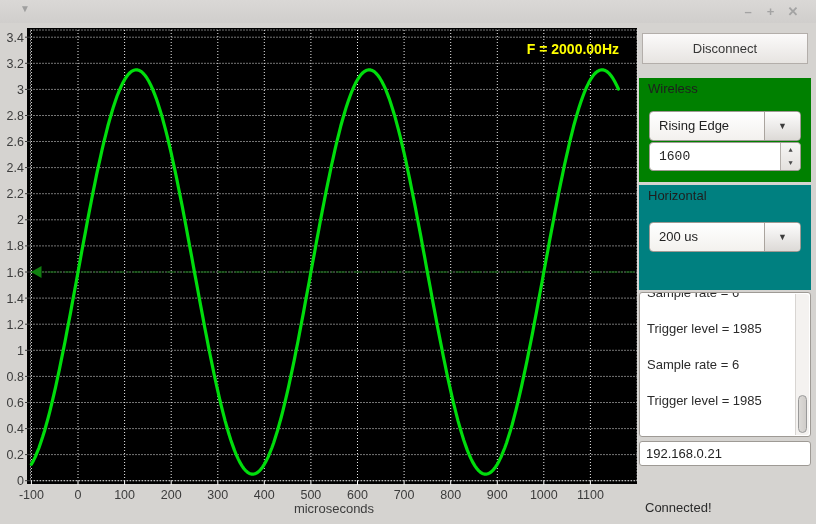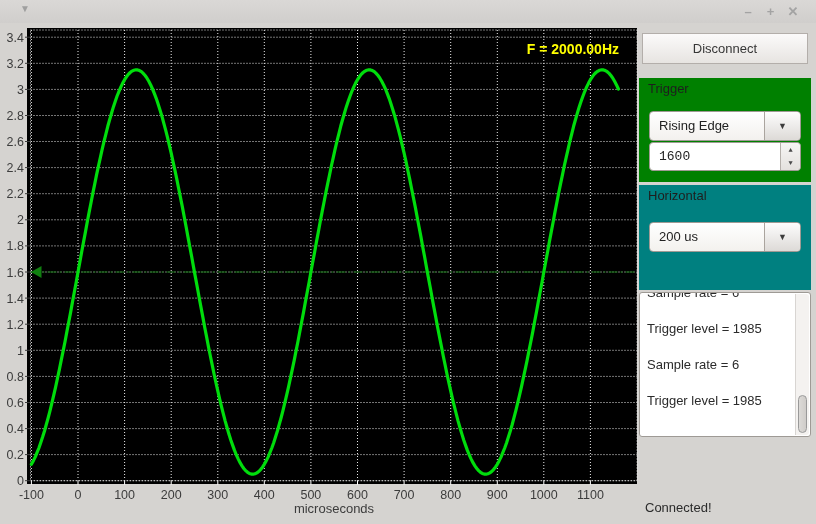--- a/index.html
+++ b/index.html
@@ -183,21 +183,21 @@
         <line x1="30.5" y1="249.0" x2="637" y2="249.0" stroke="#0c700c" stroke-dasharray="9 3 2 3"></line>
         <polygon points="31,249.0 41.5,243.0 41.5,255.0" fill="#108010"></polygon>
         <polyline points="31.4,441.3 33.3,437.9 35.2,434.1 37.0,429.7 38.9,425.0 40.7,419.7 42.6,414.1 44.5,408.0 46.3,401.5 48.2,394.7 50.1,387.4 51.9,379.8 53.8,371.9 55.7,363.7 57.5,355.2 59.4,346.4 61.2,337.4 63.1,328.1 65.0,318.7 66.8,309.1 68.7,299.3 70.6,289.4 72.4,279.4 74.3,269.3 76.2,259.2 78.0,249.0 79.9,238.8 81.7,228.7 83.6,218.6 85.5,208.6 87.3,198.7 89.2,188.9 91.1,179.3 92.9,169.9 94.8,160.6 96.6,151.6 98.5,142.8 100.4,134.3 102.2,126.1 104.1,118.2 106.0,110.6 107.8,103.3 109.7,96.5 111.6,90.0 113.4,83.9 115.3,78.3 117.1,73.0 119.0,68.3 120.9,63.9 122.7,60.1 124.6,56.7 126.5,53.8 128.3,51.4 130.2,49.5 132.0,48.1 133.9,47.2 135.8,46.8 137.6,46.9 139.5,47.6 141.4,48.7 143.2,50.4 145.1,52.5 147.0,55.2 148.8,58.3 150.7,61.9 152.5,66.0 154.4,70.6 156.3,75.6 158.1,81.0 160.0,86.9 161.9,93.2 163.7,99.9 165.6,106.9 167.5,114.3 169.3,122.1 171.2,130.1 173.0,138.5 174.9,147.2 176.8,156.1 178.6,165.2 180.5,174.6 182.4,184.1 184.2,193.8 186.1,203.7 187.9,213.6 189.8,223.7 191.7,233.8 193.5,243.9 195.4,254.1 197.3,264.2 199.1,274.3 201.0,284.4 202.9,294.4 204.7,304.2 206.6,313.9 208.4,323.4 210.3,332.8 212.2,341.9 214.0,350.8 215.9,359.5 217.8,367.9 219.6,375.9 221.5,383.7 223.4,391.1 225.2,398.1 227.1,404.8 228.9,411.1 230.8,417.0 232.7,422.4 234.5,427.4 236.4,432.0 238.3,436.1 240.1,439.7 242.0,442.8 243.8,445.5 245.7,447.6 247.6,449.3 249.4,450.4 251.3,451.1 253.2,451.2 255.0,450.8 256.9,449.9 258.8,448.5 260.6,446.6 262.5,444.2 264.3,441.3 266.2,437.9 268.1,434.1 269.9,429.7 271.8,425.0 273.7,419.7 275.5,414.1 277.4,408.0 279.2,401.5 281.1,394.7 283.0,387.4 284.8,379.8 286.7,371.9 288.6,363.7 290.4,355.2 292.3,346.4 294.2,337.4 296.0,328.1 297.9,318.7 299.7,309.1 301.6,299.3 303.5,289.4 305.3,279.4 307.2,269.3 309.1,259.2 310.9,249.0 312.8,238.8 314.7,228.7 316.5,218.6 318.4,208.6 320.2,198.7 322.1,188.9 324.0,179.3 325.8,169.9 327.7,160.6 329.6,151.6 331.4,142.8 333.3,134.3 335.1,126.1 337.0,118.2 338.9,110.6 340.7,103.3 342.6,96.5 344.5,90.0 346.3,83.9 348.2,78.3 350.1,73.0 351.9,68.3 353.8,63.9 355.6,60.1 357.5,56.7 359.4,53.8 361.2,51.4 363.1,49.5 365.0,48.1 366.8,47.2 368.7,46.8 370.5,46.9 372.4,47.6 374.3,48.7 376.1,50.4 378.0,52.5 379.9,55.2 381.7,58.3 383.6,61.9 385.5,66.0 387.3,70.6 389.2,75.6 391.0,81.0 392.9,86.9 394.8,93.2 396.6,99.9 398.5,106.9 400.4,114.3 402.2,122.1 404.1,130.1 406.0,138.5 407.8,147.2 409.7,156.1 411.5,165.2 413.4,174.6 415.3,184.1 417.1,193.8 419.0,203.7 420.9,213.6 422.7,223.7 424.6,233.8 426.4,243.9 428.3,254.1 430.2,264.2 432.0,274.3 433.9,284.4 435.8,294.4 437.6,304.2 439.5,313.9 441.4,323.4 443.2,332.8 445.1,341.9 446.9,350.8 448.8,359.5 450.7,367.9 452.5,375.9 454.4,383.7 456.3,391.1 458.1,398.1 460.0,404.8 461.9,411.1 463.7,417.0 465.6,422.4 467.4,427.4 469.3,432.0 471.2,436.1 473.0,439.7 474.9,442.8 476.8,445.5 478.6,447.6 480.5,449.3 482.3,450.4 484.2,451.1 486.1,451.2 487.9,450.8 489.8,449.9 491.7,448.5 493.5,446.6 495.4,444.2 497.3,441.3 499.1,437.9 501.0,434.1 502.8,429.7 504.7,425.0 506.6,419.7 508.4,414.1 510.3,408.0 512.2,401.5 514.0,394.7 515.9,387.4 517.7,379.8 519.6,371.9 521.5,363.7 523.3,355.2 525.2,346.4 527.1,337.4 528.9,328.1 530.8,318.7 532.7,309.1 534.5,299.3 536.4,289.4 538.2,279.4 540.1,269.3 542.0,259.2 543.8,249.0 545.7,238.8 547.6,228.7 549.4,218.6 551.3,208.6 553.2,198.7 555.0,188.9 556.9,179.3 558.7,169.9 560.6,160.6 562.5,151.6 564.3,142.8 566.2,134.3 568.1,126.1 569.9,118.2 571.8,110.6 573.6,103.3 575.5,96.5 577.4,90.0 579.2,83.9 581.1,78.3 583.0,73.0 584.8,68.3 586.7,63.9 588.6,60.1 590.4,56.7 592.3,53.8 594.1,51.4 596.0,49.5 597.9,48.1 599.7,47.2 601.6,46.8 603.5,46.9 605.3,47.6 607.2,48.7 609.1,50.4 610.9,52.5 612.8,55.2 614.6,58.3 616.5,61.9 618.4,66.0" fill="none" stroke="#00dd0c" stroke-width="3.2" stroke-linejoin="round" stroke-linecap="round"></polyline>
         <text x="619" y="31" text-anchor="end" fill="#ffff00" font-size="14" font-weight="bold" font-family="Liberation Sans, sans-serif">F = 2000.00Hz</text>
       </svg>
     </div>
 
   <button class="disconnect">Disconnect</button>
 
   <div class="group group-trigger" style="background:#008000;">
-    <div class="gtitle">Trigger</div>
+    <div class="gtitle">Wireless</div>
     <div class="combo" style="top:25px;margin-top:8px;">
       <span class="combo-text">Rising Edge</span>
       <span class="combo-btn">
         <span class="arr">▼</span>
       </span>
     </div>
     <div class="spin">
       <span class="spin-text">1600</span>
       <span class="spin-btns">
         <span>▲</span>
@@ -222,16 +222,17 @@
 Trigger level = 1985
 
 Sample rate = 6
 
 Trigger level = 1985</div>
     <div class="scroll-track">
       <div class="scroll-thumb"></div>
     </div>
   </div>
 
+  <input class="ip" value="192.168.0.21" style="">
 
   <div class="status">Connected!</div>
 
 </div>
 
 </body></html>

